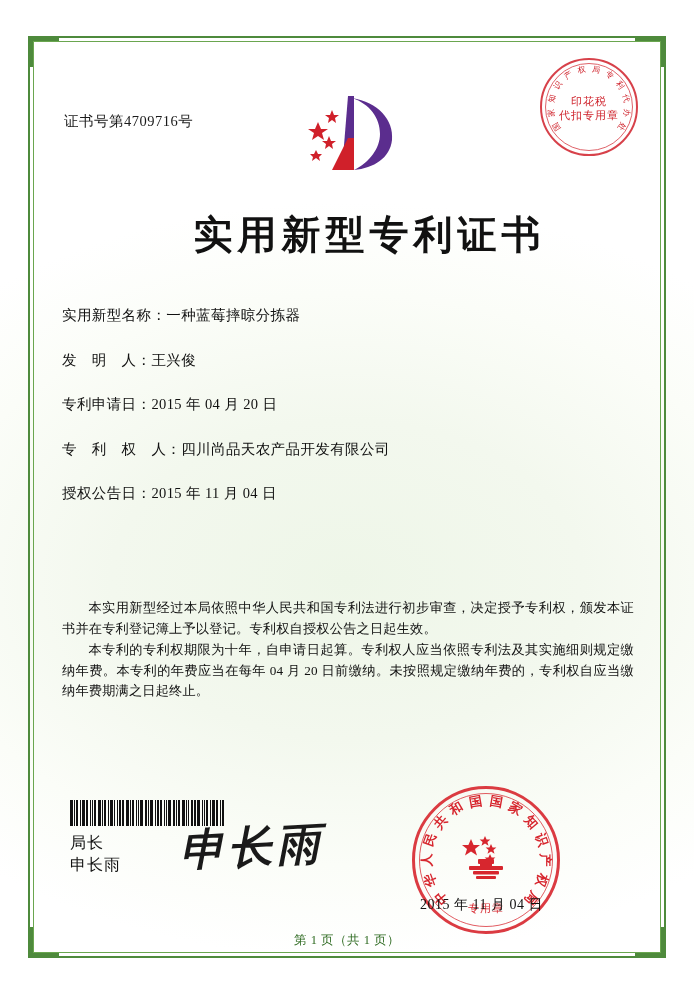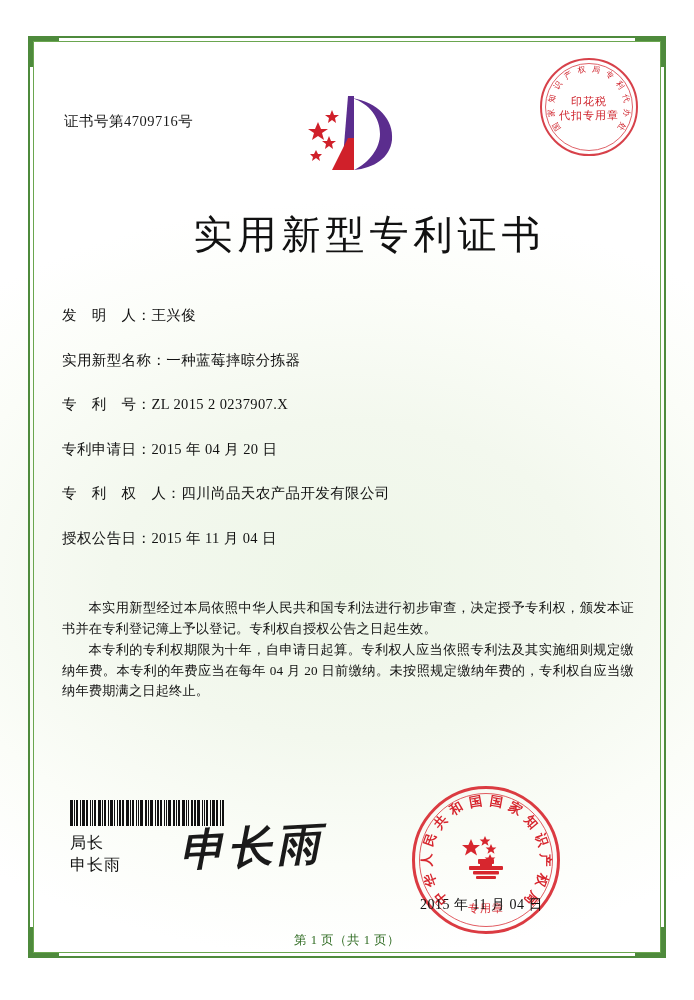--- a/index.html
+++ b/index.html
@@ -119,21 +119,21 @@
 
   
   .title {
     position: absolute;
     left: 0;
     right: 0;
     top: 208px;
     text-align: center;
     font-family: "Liberation Serif", serif;
     font-size: 39px;
-    font-weight: normal;
+    font-weight: bold;
     letter-spacing: 5px;
     color: #111;
     margin-left: 45px;
   }
 
   
   .fields {
     position: absolute;
     left: 62px;
     top: 306px;
@@ -328,23 +328,22 @@
       </div>
     <div class="center-text">
       <div>印花税</div>
       <div>代扣专用章</div>
     </div>
   </div>
 
   <div class="title">实用新型专利证书</div>
 
   <div class="fields" id="fieldList">
+      <div class="field"><span class="label">实用新型名称：</span><span class="value">一种蓝莓摔晾分拣器</span></div>
       <div class="field"><span class="label">发　明　人：</span><span class="value">王兴俊</span></div>
-      <div class="field"><span class="label">实用新型名称：</span><span class="value">一种蓝莓摔晾分拣器</span></div>
-      <div class="field"><span class="label">专　利　号：</span><span class="value">ZL 2015 2 0237907.X</span></div>
       <div class="field"><span class="label">专利申请日：</span><span class="value">2015 年 04 月 20 日</span></div>
       <div class="field"><span class="label">专　利　权　人：</span><span class="value">四川尚品天农产品开发有限公司</span></div>
       <div class="field"><span class="label">授权公告日：</span><span class="value">2015 年 11 月 04 日</span></div>
     </div>
 
   <div class="body-text" id="bodyText">
       <p>本实用新型经过本局依照中华人民共和国专利法进行初步审查，决定授予专利权，颁发本证书并在专利登记簿上予以登记。专利权自授权公告之日起生效。</p>
       <p>本专利的专利权期限为十年，自申请日起算。专利权人应当依照专利法及其实施细则规定缴纳年费。本专利的年费应当在每年 04 月 20 日前缴纳。未按照规定缴纳年费的，专利权自应当缴纳年费期满之日起终止。</p>
     </div>
 

